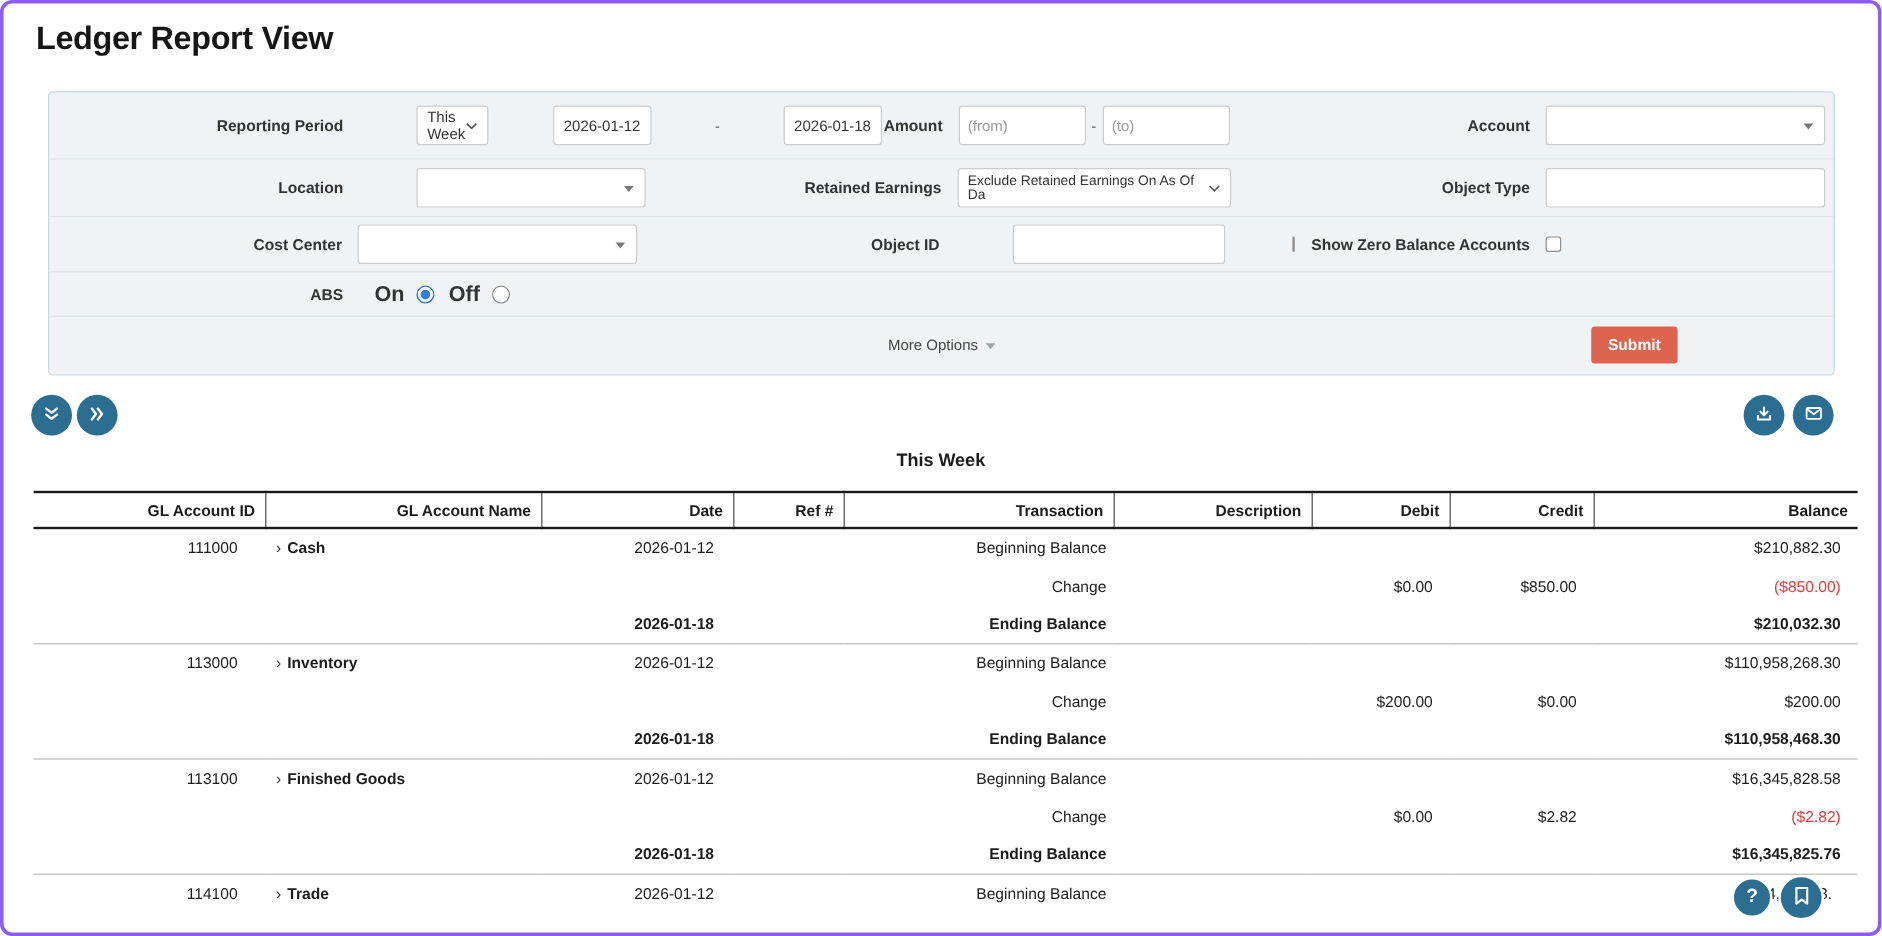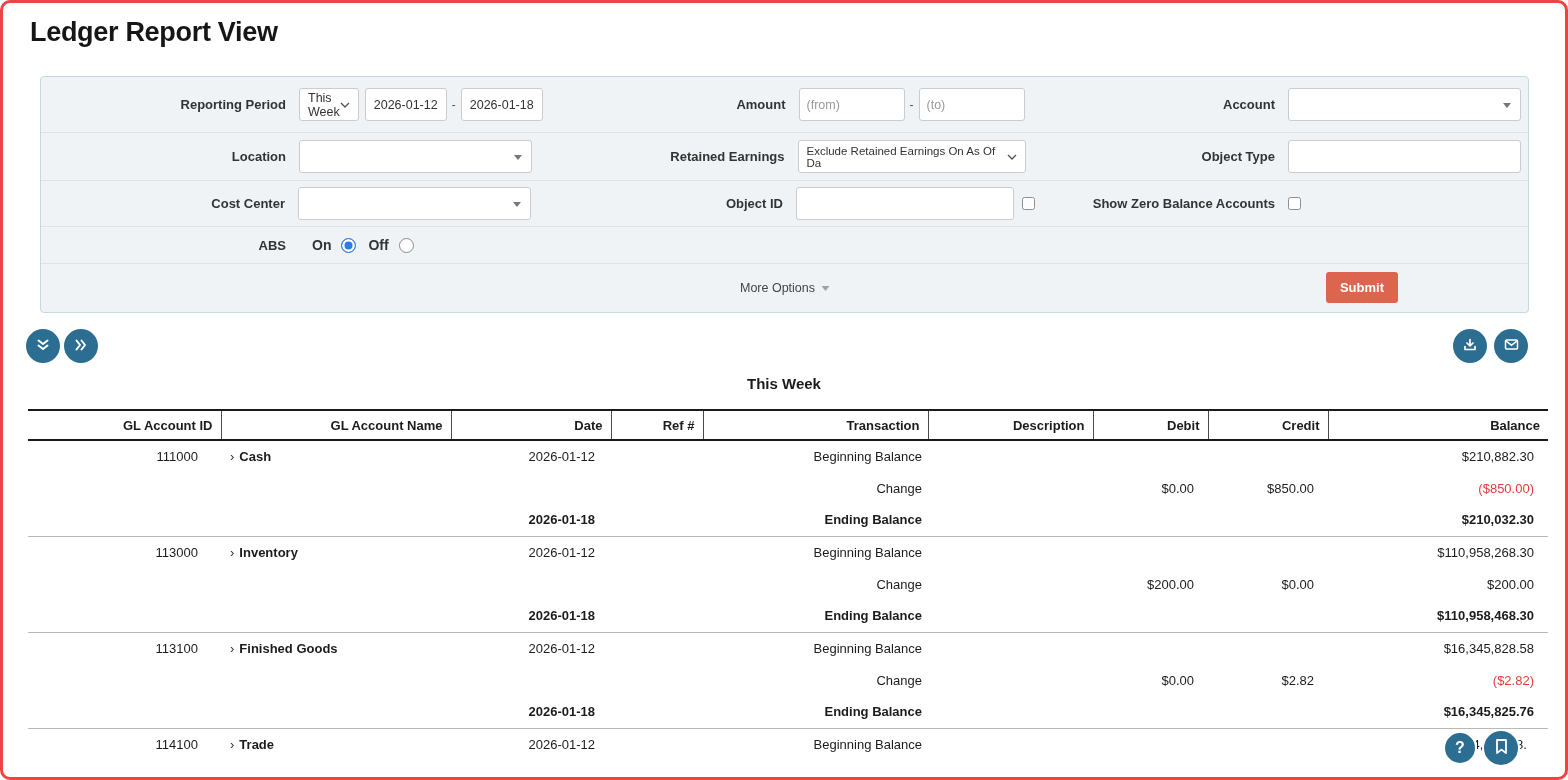--- a/index.html
+++ b/index.html
@@ -1,53 +1,53 @@
 <!DOCTYPE html>
 <html style="--accent: #dd6550; --circle: #2c6e91; --neg: #e23b3b; --panel-bg: #eff3f5; --panel-border: #c3dae2; --radio: #2f7ce0;"><head>
 <meta charset="utf-8">
 <style>
   * { box-sizing: border-box; margin: 0; padding: 0; }
   html,body { background:#fff; font-family:"Liberation Sans","DejaVu Sans",sans-serif; }
   .frame{
     position:relative; width:1568px; height:780px; overflow:hidden;
-    border:3px solid #ef4444; border-radius:10px; background:#fff;
+    border:3px solid #8b5cf6; border-radius:10px; background:#fff;
     padding-top:14px;
   }
   .page-title{ margin-left:27px; font-size:27px; font-weight:700; color:#161616; letter-spacing:-0.3px; }
 
   
   .filter-panel{
     margin:28px 36px 0 37px;
     background:var(--panel-bg); border:1px solid var(--panel-border); border-radius:4px;
   }
   .frow{ display:flex; align-items:center; border-bottom:1px solid #dde3e6; }
   .frow:last-child{ border-bottom:none; }
   .frow.r1{ height:56px; } .frow.r2{ height:48px; } .frow.r3{ height:46px; }
   .frow.r4{ height:37px; } .frow.r5{ height:48px; position:relative; }
   .fgroup{ display:flex; align-items:center; }
-  .g1{ width:497px; } .g2{ width:497px;justify-content:center; } .g3{ flex:1; }
+  .g1{ width:497px;gap:48px; } .g2{ width:497px;justify-content:center; } .g3{ flex:1; }
   .flabel{ width:245px; text-align:right; font-size:13px; font-weight:700; color:#333; margin-right:13px; flex:none; }
   .g2 .flabel{ width:237px; } .g3 .flabel{ width:240px; }
 
   .ctl{ background:#fff; border:1px solid #ccc; border-radius:3px; height:33px; display:flex; align-items:center; font-size:12.5px; color:#333; }
   .sel{ justify-content:space-between; padding:0 8px; cursor:pointer; }
   .sel .chev{ color:#555; display:flex; }
   .sel2{ position:relative; padding:0 20px 0 8px; cursor:pointer; }
   .sel2 .caret{ position:absolute; right:9px; top:14px; width:0; height:0;
     border-left:4px solid transparent; border-right:4px solid transparent; border-top:5px solid #777; }
   .tinput{ padding:0 7px; width:100%; font-size:12.5px; color:#333; border:1px solid #ccc; border-radius:3px; height:33px; font-family:inherit; }
   .tinput::placeholder{ color:#9a9a9a; }
   .dash{ font-size:12px; color:#555; margin:0 5px; }
   .w-rp{ width:153px; } .w-date{ width:82px; text-align:center; } .w-amt{ width:106px; }
   .w-big{ width:233px; } .w-re{ width:228px; font-size:11.5px; } .w-oid{ width:218px; }
   .checkbox{ width:13px; height:13px; border:1px solid #8f8f8f; border-radius:2.5px; background:#fdfdfd; display:inline-block; cursor:pointer; }
   .ml8{ margin-left:8px; }
   .radio{ width:15px; height:15px; border-radius:50%; border:1px solid #8a8a8a; background:#fff; display:inline-block; cursor:pointer; }
   .radio.on{ border:1px solid var(--radio); background:var(--radio); box-shadow:inset 0 0 0 2.5px #fff; }
-  .abs-opt{ font-size:14px; font-weight:700; color:#333; margin:0 10px 0 12px; }
+  .abs-opt{ font-size:18px; font-weight:700; color:#333; margin:0 10px 0 12px; }
   .more-options{ position:absolute; left:50%; transform:translateX(-50%); display:flex; align-items:center; gap:6px;
     font-size:12.5px; color:#444; cursor:pointer; }
   .more-options .mo-caret{ width:0;height:0;border-left:4px solid transparent;border-right:4px solid transparent;border-top:5px solid #9aa4a8; }
   .submit-btn{ position:absolute; right:130px; top:8px; background:var(--accent); color:#fff; font-weight:700;
     font-size:13px; border:none; border-radius:3px; padding:8px 14px; cursor:pointer; font-family:inherit;margin-left:40px; }
 
   
   .toolbar{ display:flex; justify-content:space-between; align-items:center; padding:0 37px 0 23px; margin-top:16px; }
   .tb-left,.tb-right{ display:flex; gap:4px; } .tb-right{ gap:7px; }
   .circle-btn{ width:34px; height:34px; border-radius:50%; background:var(--circle); border:none; color:#fff;

